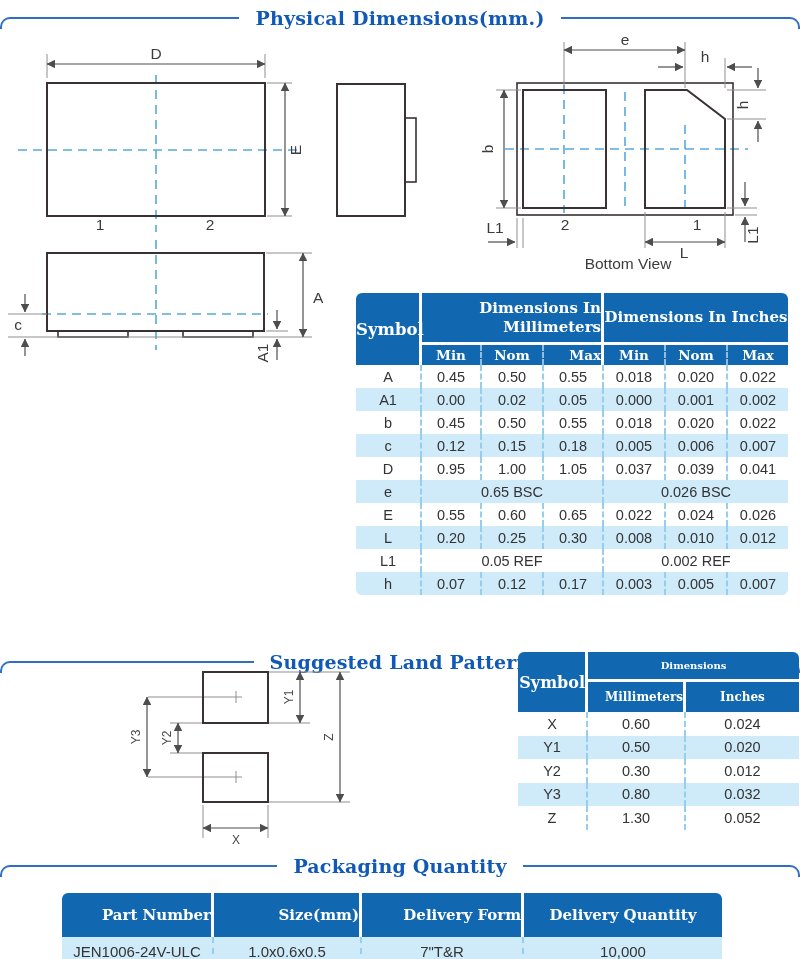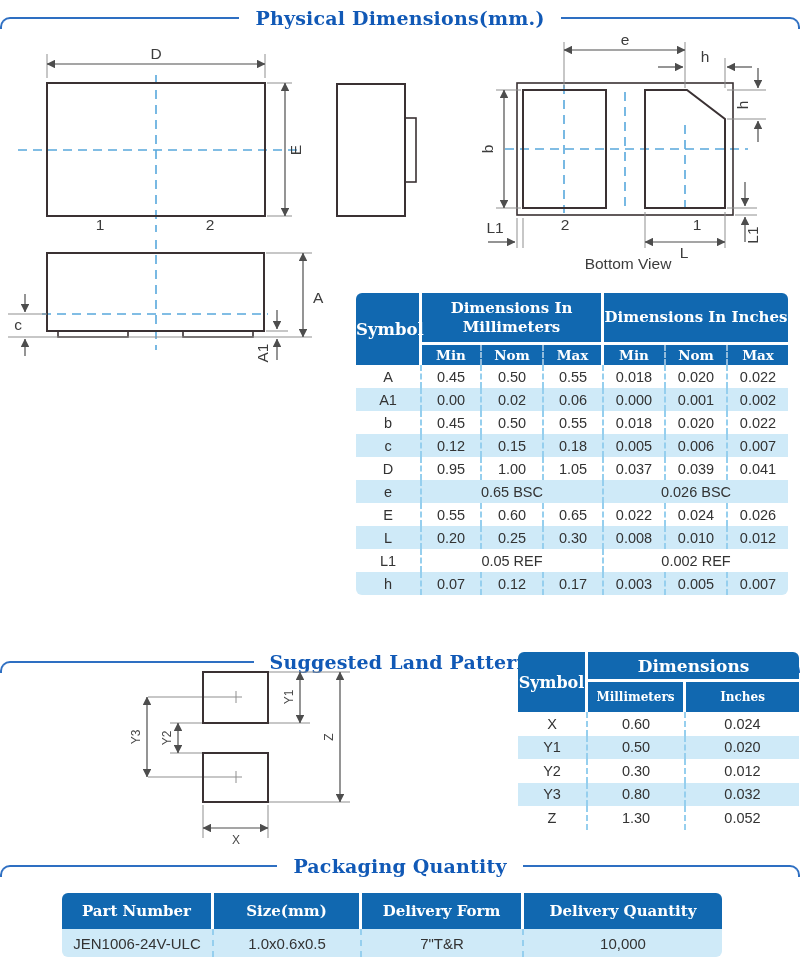--- a/index.html
+++ b/index.html
@@ -15,46 +15,46 @@
   .rule-r{border-top:2px solid #2e6fc2;border-right:2px solid #2e6fc2;border-top-right-radius:10px;margin-left:16px;}
 
   
   table{position:absolute;border-collapse:separate;border-spacing:0;table-layout:fixed;}
   th{background:#1168b0;color:#fff;font-family:"DejaVu Serif",serif;font-weight:bold;
      text-align:center;vertical-align:middle;padding:0;}
   td{font-family:"Liberation Sans",sans-serif;color:#333;text-align:center;
      vertical-align:middle;padding:0;}
   tr.alt td{background:#cfeaf8;}
   .dsep{border-right:2px dashed #96cfee;}
-  .wsep{border-right:3px solid #fff;}
+  .wsep{border-right:3px solid #fff;text-align:right;}
   .gb{border-bottom:3px solid #fff;}
   .hdsep{border-right:2px dashed rgba(255,255,255,.55);}
   .tl{border-top-left-radius:6px}.tr{border-top-right-radius:6px}
   tbody tr:last-child td:first-child{border-bottom-left-radius:6px}
   tbody tr:last-child td:last-child{border-bottom-right-radius:6px}
 
   #dim-table{left:356px;top:293px;width:432px;}
   #dim-table thead tr.gh{height:52px}
   #dim-table thead tr.sh{height:20px}
   #dim-table tbody tr{height:23px}
   #dim-table th.group{font-size:15px;line-height:1.25;}
   #dim-table th.sub{font-size:13.5px;}
   #dim-table th.symbol{font-size:16.5px;}
   #dim-table td{font-size:14.5px;}
 
   #land-table{left:518px;top:652px;width:281px;}
   #land-table thead tr{height:30px}
   #land-table tbody tr{height:23.5px}
-  #land-table th.group{font-size:17px}
+  #land-table th.group{font-size:10px}
   #land-table th.sub{font-size:12px}
   #land-table th.symbol{font-size:16px}
   #land-table td{font-size:14.5px}
 
   #pack-table{left:62px;top:893px;width:660px;}
-  #pack-table thead tr{height:36px}
+  #pack-table thead tr{height:44px}
   #pack-table tbody tr{height:28px}
   #pack-table th{font-size:15px}
   #pack-table td{font-size:15px;background:#cfeaf8;}
 
   
   svg{position:absolute;pointer-events:none;}
   .outline{fill:none;stroke:#3a3133;stroke-width:2px;}
   .outline-thin{fill:none;stroke:#3a3133;stroke-width:1.6px;}
   .dim{stroke:#4d4d4d;stroke-width:1.2px;fill:none;}
   .ext{stroke:#8f8f8f;stroke-width:1px;fill:none;}
@@ -209,21 +209,21 @@
           <td class="dsep">0.50</td>
           <td class="dsep">0.55</td>
           <td class="dsep">0.018</td>
           <td class="dsep">0.020</td>
           <td>0.022</td>
         </tr>
         <tr class="alt">
           <td class="dsep">A1</td>
           <td class="dsep">0.00</td>
           <td class="dsep">0.02</td>
-          <td class="dsep">0.06</td>
+          <td class="dsep">0.05</td>
           <td class="dsep">0.000</td>
           <td class="dsep">0.001</td>
           <td>0.002</td>
         </tr>
         <tr>
           <td class="dsep">b</td>
           <td class="dsep">0.45</td>
           <td class="dsep">0.50</td>
           <td class="dsep">0.55</td>
           <td class="dsep">0.018</td>

